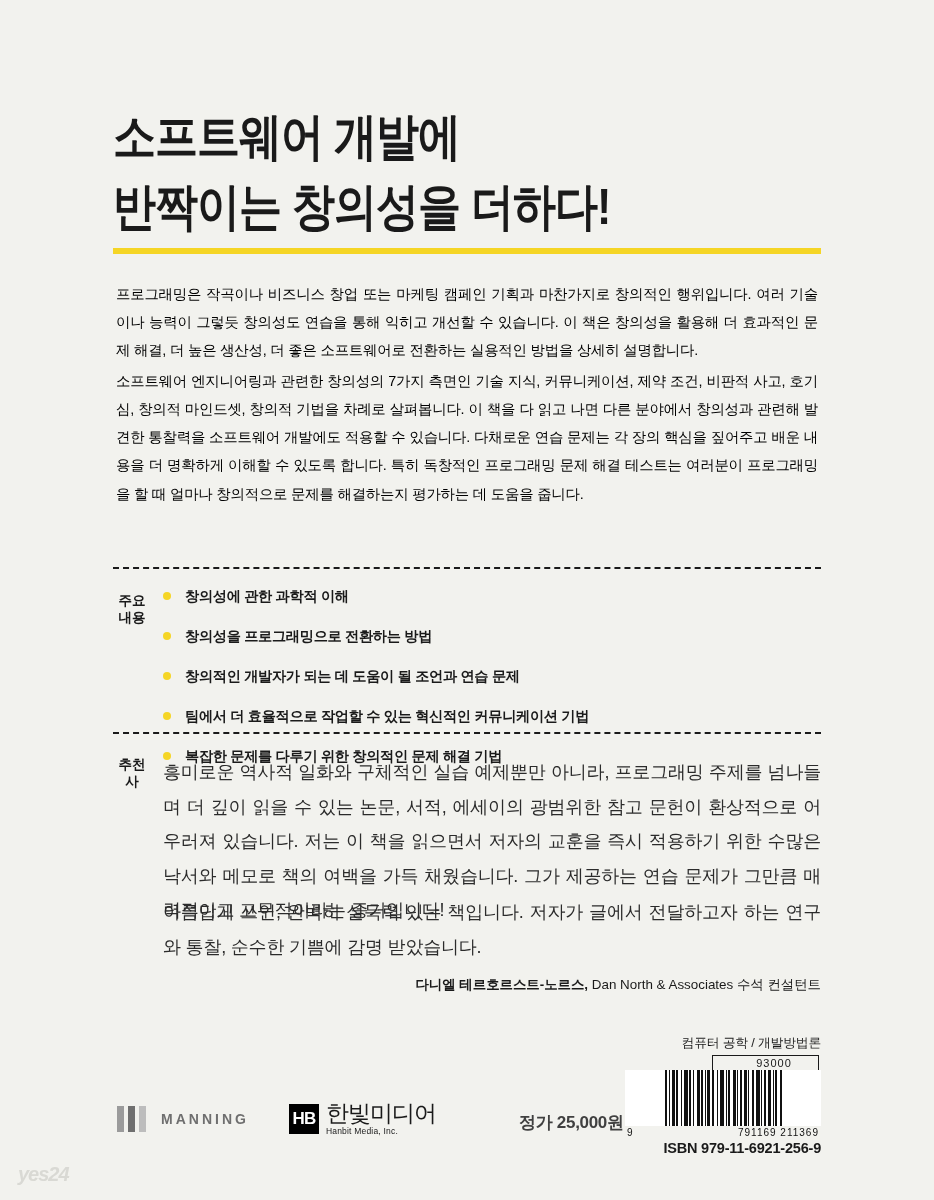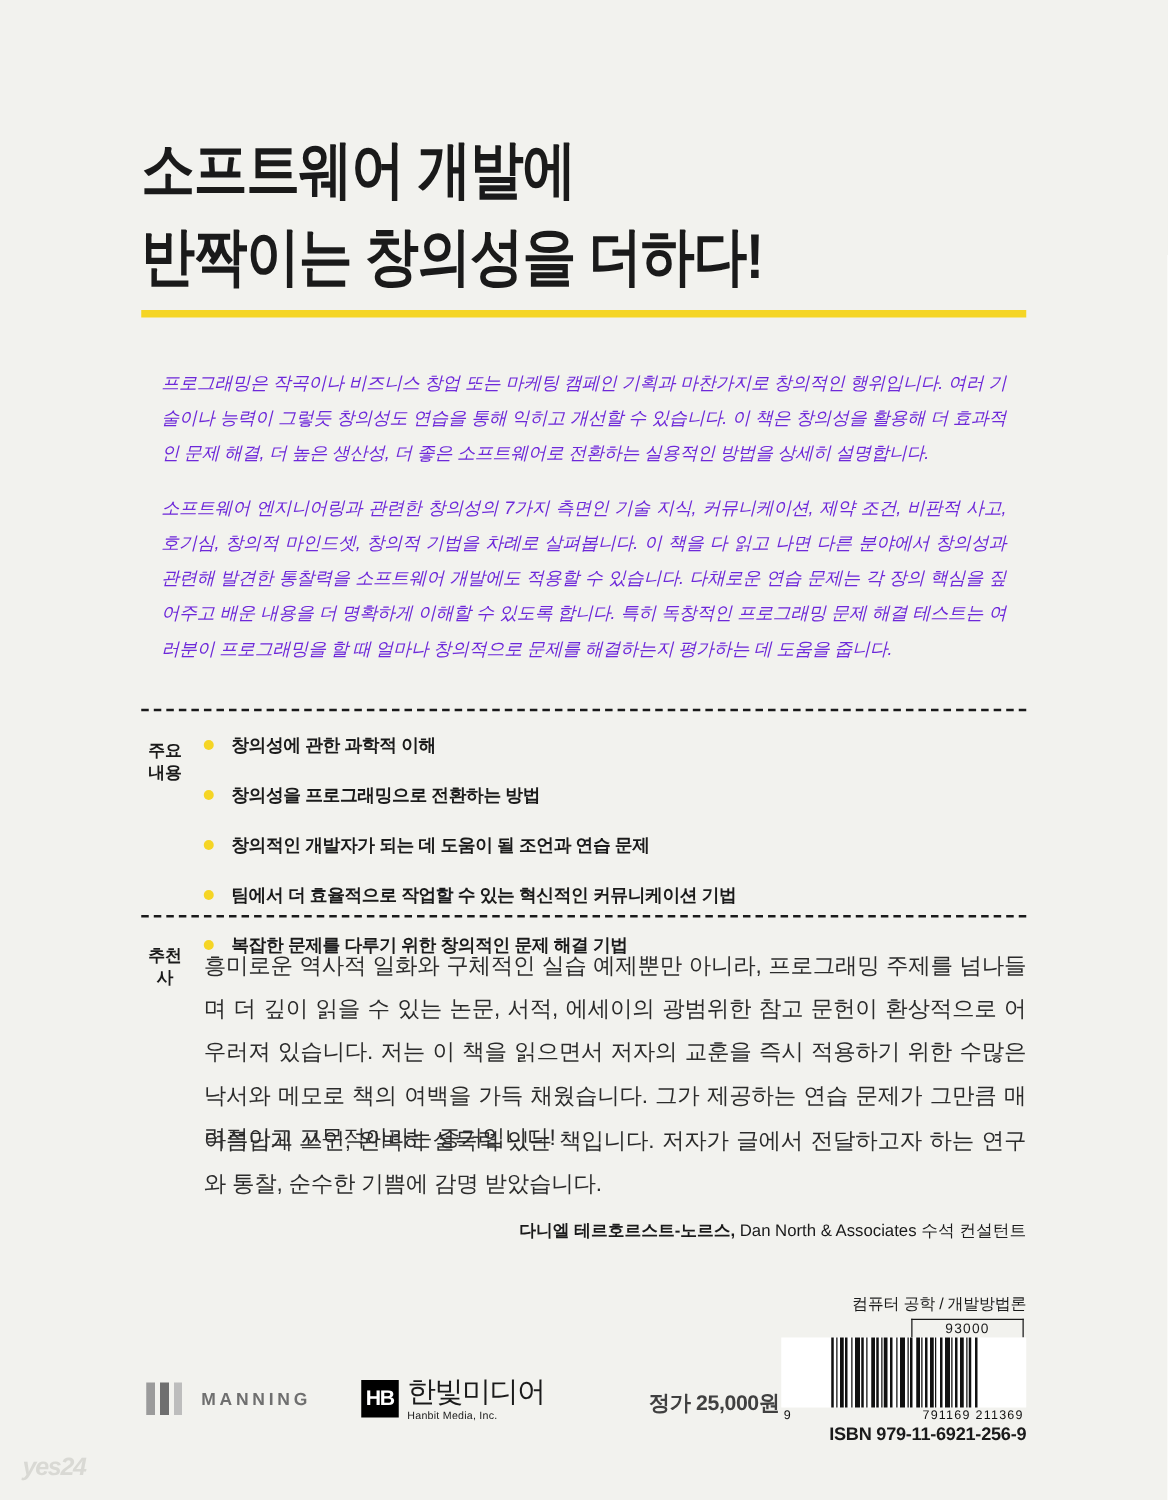--- a/index.html
+++ b/index.html
@@ -60,25 +60,24 @@
   
   .body-block {
     position: absolute;
     top: 262px;
     left: 0;
     width: 708px;
   }
   .body-p {
     font-size: 14.4px;
     line-height: 1.95;
-    color: #6d28d9;
+    color: #000000;
     text-align: justify;
-    margin: 16px;
+    margin: 3px;
     letter-spacing: -0.2px;
-    font-style: italic;
   }
   .body-p + .body-p { margin-top: 2px; }
 
   
   .dashed {
     position: absolute;
     left: 0;
     width: 708px;
     border-top: 2px dashed #1a1a1a;
     height: 0;
@@ -172,21 +171,21 @@
     top: 1040px;
     width: 196px;
     text-align: center;
   }
   .isbn-top {
     font-size: 11px;
     letter-spacing: 1px;
     color: #1a1a1a;
     border: 1px solid #1a1a1a;
     border-bottom: none;
-    padding: 1px 0 1px 0;
+    padding: 1px 0 1px 17px;
     width: 88px;
     margin-left: auto;
     margin-right: 2px;
     text-align: center;
   }
   .bars {
     height: 56px;
     margin-top: 0;
     display: flex;
     align-items: stretch;

